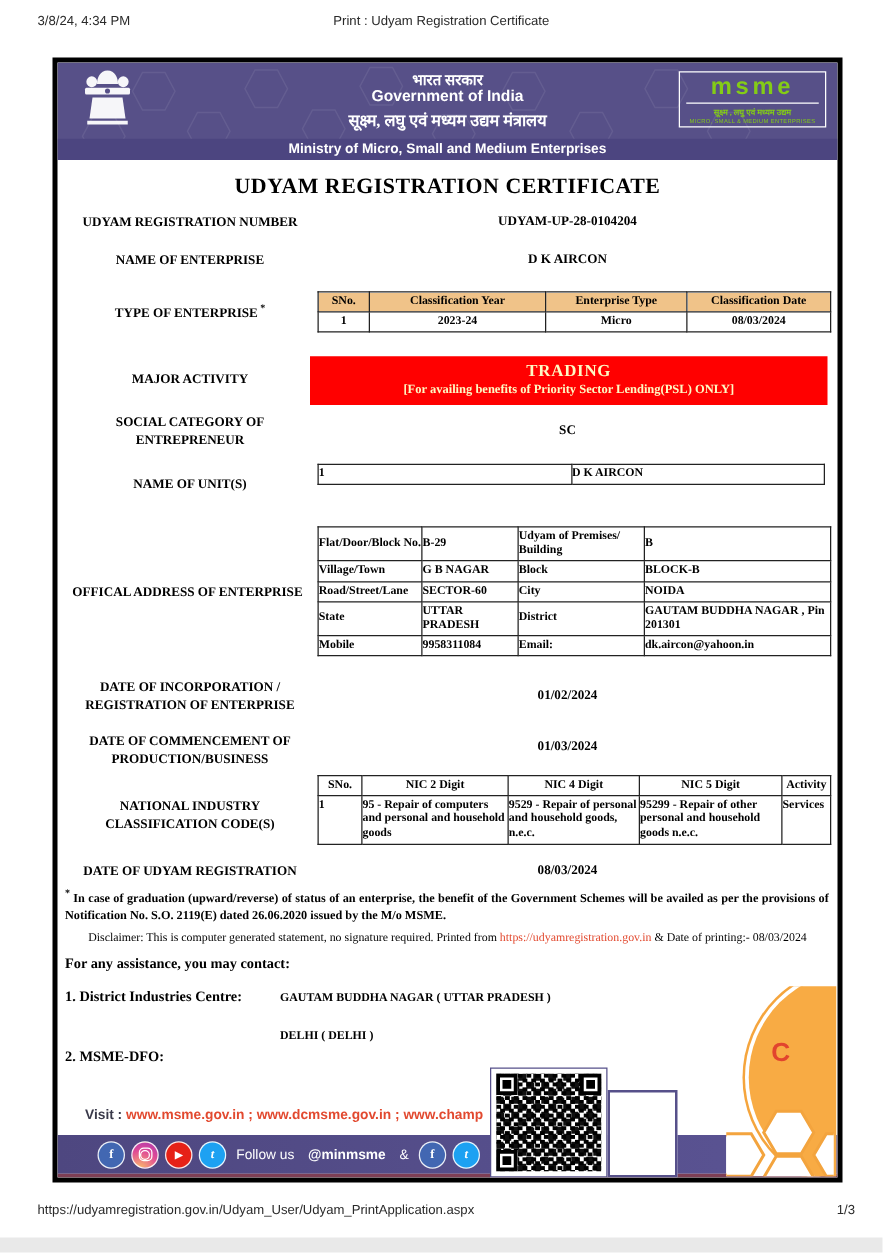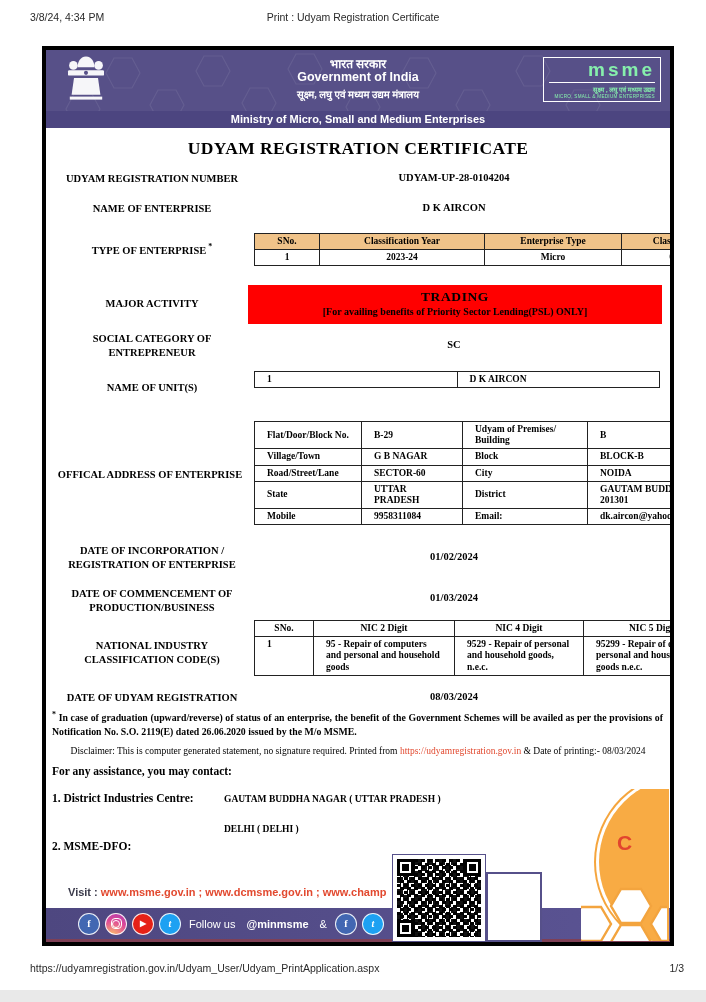--- a/index.html
+++ b/index.html
@@ -5,44 +5,44 @@
   html,body{margin:0;padding:0;}
   body{width:706px;height:1002px;position:relative;background:#fff;font-family:"Liberation Serif",serif;color:#000;overflow:hidden;}
   .chrome{position:absolute;font-family:"Liberation Sans",sans-serif;font-size:10.5px;color:#2a2a2a;}
   .page-edge{position:absolute;left:0;right:0;top:990px;height:12px;background:#e9e9e9;}
   .cert{position:absolute;left:42px;top:46px;width:624px;height:892px;border:4px solid #000000;background:#fff;overflow:hidden;}
   
   .hdr{position:absolute;left:0;top:0;width:100%;height:78px;background:#575088;color:#fff;}
   .hdr-line{position:absolute;width:100%;text-align:center;font-weight:bold;}
   .hl1{top:5px;font-size:12px;}
   .hl2{top:20px;font-size:12.5px;font-family:"Liberation Sans",sans-serif;}
-  .hl3{top:37px;font-size:10px;}
+  .hl3{top:37px;font-size:13px;}
   .hdr-band{position:absolute;bottom:0;left:0;width:100%;height:17px;background:#4c4580;text-align:center;font-family:"Liberation Sans",sans-serif;font-weight:bold;font-size:11px;line-height:17px;color:#fff;}
   .hexbg{position:absolute;inset:0;pointer-events:none;}
   .emblem{position:absolute;left:16px;top:4px;}
   .motto{position:absolute;left:14px;top:63px;width:52px;text-align:center;font-size:5px;color:#fff;}
-  .logo-box{position:absolute;right:9px;top:7px;width:106px;border:1.5px solid #fff;padding:2px 5px;text-align:right;color:#86efac;}
+  .logo-box{position:absolute;right:9px;top:7px;width:106px;border:1.5px solid #fff;padding:2px 5px;text-align:center;color:#84cc16;}
   .logo-word{font-family:"Liberation Sans",sans-serif;font-weight:900;font-size:19px;letter-spacing:3px;line-height:1.05;}
   .logo-hi{font-size:6.5px;border-top:1px solid #fff;margin-top:2px;padding-top:2px;font-weight:bold;}
   .logo-en{font-size:4.6px;font-family:"Liberation Sans",sans-serif;letter-spacing:.3px;}
   
   .title{position:absolute;top:88px;width:100%;text-align:center;font-size:17.5px;font-weight:bold;letter-spacing:.4px;}
   .lbl{position:absolute;left:12px;width:188px;text-align:center;font-weight:bold;font-size:10.5px;line-height:1.32;}
   .val{position:absolute;left:200px;width:416px;text-align:center;font-weight:bold;font-size:10.5px;}
   .lbl sup{font-size:8px;margin-left:2px;}
   .tbl{position:absolute;left:208px;width:406px;border-collapse:collapse;font-size:9.5px;font-weight:bold;table-layout:fixed;background:#fff;}
-  .tbl th,.tbl td{border:1px solid #222;padding:2px 12px;line-height:1.18;overflow:hidden;}
+  .tbl th,.tbl td{border:1px solid #222;padding:2px 0;line-height:1.18;overflow:hidden;}
   .type-tbl th{background:#f0c389;text-align:center;}
   .type-tbl td{text-align:center;}
   .units-tbl th{text-align:center;}
   .units-tbl td{text-align:left;}
   .addr-tbl td{text-align:left;vertical-align:middle;}
   .nic-tbl th{text-align:center;}
   .nic-tbl td{text-align:left;vertical-align:top;}
-  .activity{position:absolute;left:202px;top:235px;width:414px;height:39px;background:#ff0000;color:#000000;text-align:center;}
+  .activity{position:absolute;left:202px;top:235px;width:414px;height:39px;background:#ff0000;color:#fef9c3;text-align:center;}
   .a1{font-size:13.5px;font-weight:bold;margin-top:4px;letter-spacing:.6px;}
   .a2{font-size:10px;font-weight:bold;margin-top:1px;}
   .fnote{position:absolute;left:6px;top:659px;width:611px;font-size:9.8px;font-weight:bold;text-align:justify;line-height:1.42;}
   .fnote sup{font-size:8px;}
   .disc{position:absolute;top:696px;width:100%;text-align:center;font-size:9.5px;}
   .red-link{color:#e2492f;}
   .assist-h{position:absolute;left:6px;top:715px;font-weight:bold;font-size:11.5px;}
   .assist-lbl{position:absolute;left:6px;font-weight:bold;font-size:11.5px;}
   .assist-val{position:absolute;left:178px;font-weight:bold;font-size:9.5px;}
   .visit{position:absolute;left:22px;top:836px;font-family:"Liberation Sans",sans-serif;font-weight:bold;font-size:11px;color:#3a3a4a;white-space:nowrap;}

